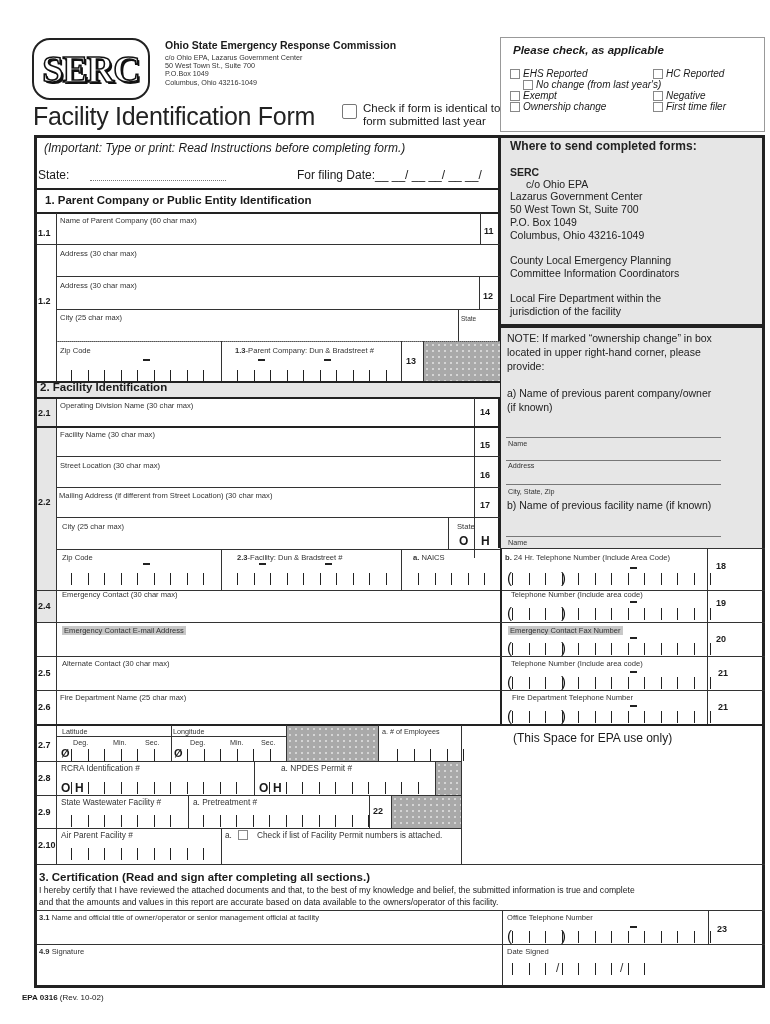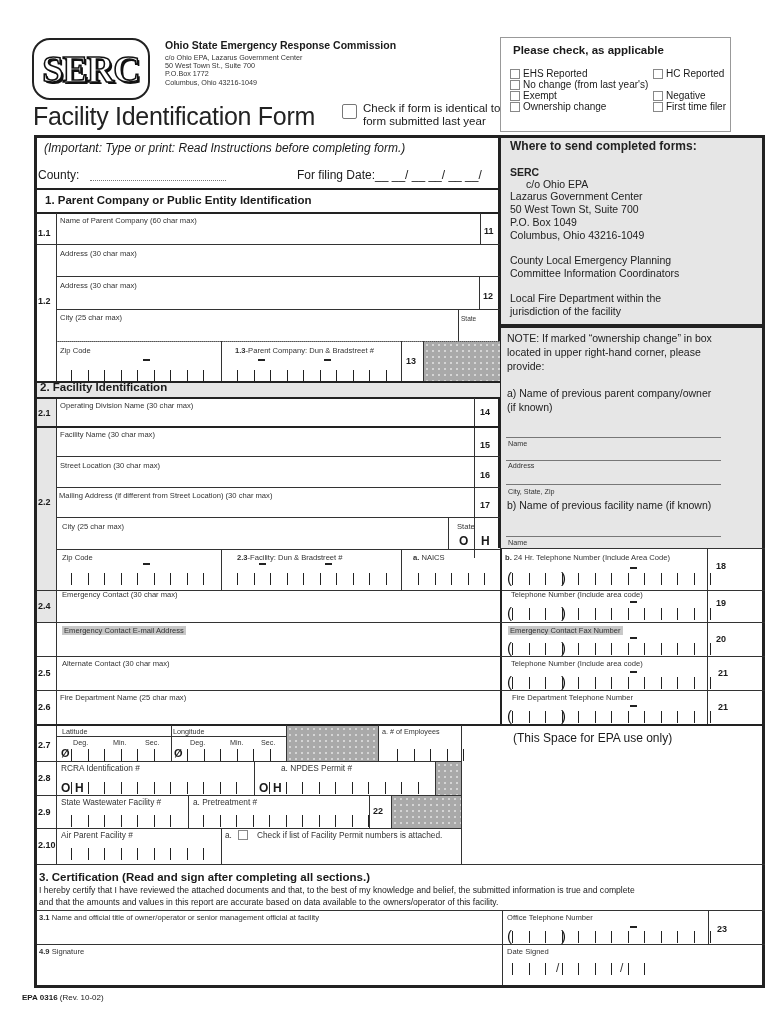--- a/index.html
+++ b/index.html
@@ -7,21 +7,21 @@
   .abs { position: absolute; }
   .b { font-weight: bold; }
   .logo { left: 32px; top: 38px; width: 118px; height: 62px; border: 2px solid #222; border-radius: 18px; display: flex; align-items: center; justify-content: center; }
   .logo span { font-family: "Liberation Serif", serif; font-weight: bold; font-size: 38px; letter-spacing: -1px; color: #fff; -webkit-text-stroke: 1.6px #111; text-shadow: 2px 2px 0 #111; }
   .org-title { left: 165px; top: 39px; font-size: 10.5px; font-weight: bold; }
   .org-line { left: 165px; font-size: 7.2px; color: #333; }
   .form-title { left: 33px; top: 102px; font-size: 25px; color: #222; letter-spacing: -0.3px; }
   .cb { display: inline-block; width: 11px; height: 11px; border: 1px solid #888; background: #fff; vertical-align: middle; }
   .identical-cb { left: 342px; top: 104px; width: 15px; height: 15px; border: 1px solid #777; border-radius: 2px; }
   .identical-txt { left: 363px; top: 102px; font-size: 11.5px; line-height: 13px; }
-  .checkbox-panel { left: 500px; top: 37px; width: 231px; height: 95px; border: 1px solid #999; }
+  .checkbox-panel { left: 500px; top: 37px; width: 265px; height: 95px; border: 1px solid #999; font-style: italic; }
   .checkbox-panel .hdr { position: absolute; left: 12px; top: 6px; font-size: 11.5px; font-weight: bold; }
   .chk { position: absolute; font-size: 10px; display: flex; align-items: center; gap: 3px; }
   .chk .cb { width: 10px; height: 10px; }
 
   .main { left: 34px; top: 135px; width: 731px; height: 853px; border: 3px solid #222; }
   .gray { background: #e6e6e6; }
   .dots { background-color: #a9a9a9; background-image: radial-gradient(#d8d8d8 0.7px, transparent 0.8px); background-size: 6px 6px; }
   .hl { position: absolute; height: 1px; background: #333; }
   .hl2 { position: absolute; height: 2px; background: #222; }
   .vl { position: absolute; width: 1px; background: #333; }
@@ -40,36 +40,36 @@
 </style>
 </head>
 <body>
 
 <div class="abs logo">
     <span>SERC</span>
   </div>
 <div class="abs org-title">Ohio State Emergency Response Commission</div>
 <div class="abs org-line" style="top:53px">c/o Ohio EPA, Lazarus Government Center</div>
 <div class="abs org-line" style="top:61px">50 West Town St., Suite 700</div>
-<div class="abs org-line" style="top:69px">P.O.Box 1772</div>
+<div class="abs org-line" style="top:69px">P.O.Box 1049</div>
 <div class="abs org-line" style="top:78px">Columbus, Ohio 43216-1049</div>
 <div class="abs form-title">Facility Identification Form</div>
 <div class="abs identical-cb"></div>
 <div class="abs identical-txt">
     <div>Check if form is identical to</div>
     <div>form submitted last year</div>
   </div>
 
 <div class="abs checkbox-panel">
   <div class="hdr">Please check, as applicable</div>
   <div class="chk" style="left:9px;top:30px">
       <span class="cb"></span>
       <span>EHS Reported</span>
     </div>
-  <div class="chk" style="left:9px;top:41px">
+  <div class="chk" style="left:22px;top:41px">
       <span class="cb"></span>
       <span>No change (from last year's)</span>
     </div>
   <div class="chk" style="left:9px;top:52px">
       <span class="cb"></span>
       <span>Exempt</span>
     </div>
   <div class="chk" style="left:9px;top:63px">
       <span class="cb"></span>
       <span>Ownership change</span>
@@ -116,21 +116,21 @@
 <div class="tiny" style="left:508px;top:439px">Name</div>
 <div class="rline" style="top:460px"></div>
 <div class="tiny" style="left:508px;top:461px">Address</div>
 <div class="rline" style="top:484px"></div>
 <div class="tiny" style="left:508px;top:487px">City, State, Zip</div>
 <div class="side" style="left:507px;top:499px">b) Name of previous facility name (if known)</div>
 <div class="rline" style="top:536px"></div>
 <div class="tiny" style="left:508px;top:538px">Name</div>
 
 <div class="abs" style="left:44px;top:141px;font-size:12px;font-style:italic">(Important: Type or print: Read Instructions before completing form.)</div>
-<div class="abs" style="left:38px;top:168px;font-size:12px">County:</div>
+<div class="abs" style="left:38px;top:168px;font-size:12px">State:</div>
 <div class="abs" style="left:90px;top:180px;width:136px;border-bottom:1px dotted #777;height:1px"></div>
 <div class="abs" style="left:297px;top:168px;font-size:12px">For filing Date:__ __/ __ __/ __ __/</div>
 
 <div class="hl2" style="left:37px;top:188px;width:463px"></div>
 <div class="sec" style="left:45px;top:194px">1. Parent Company or Public Entity Identification</div>
 <div class="hl2" style="left:37px;top:212px;width:463px"></div>
 <div class="vl" style="left:56px;top:213px;height:170px"></div>
 
 <div class="num" style="left:38px;top:228px">1.1</div>
 <div class="lbl" style="left:60px;top:216px">Name of Parent Company (60 char max)</div>

